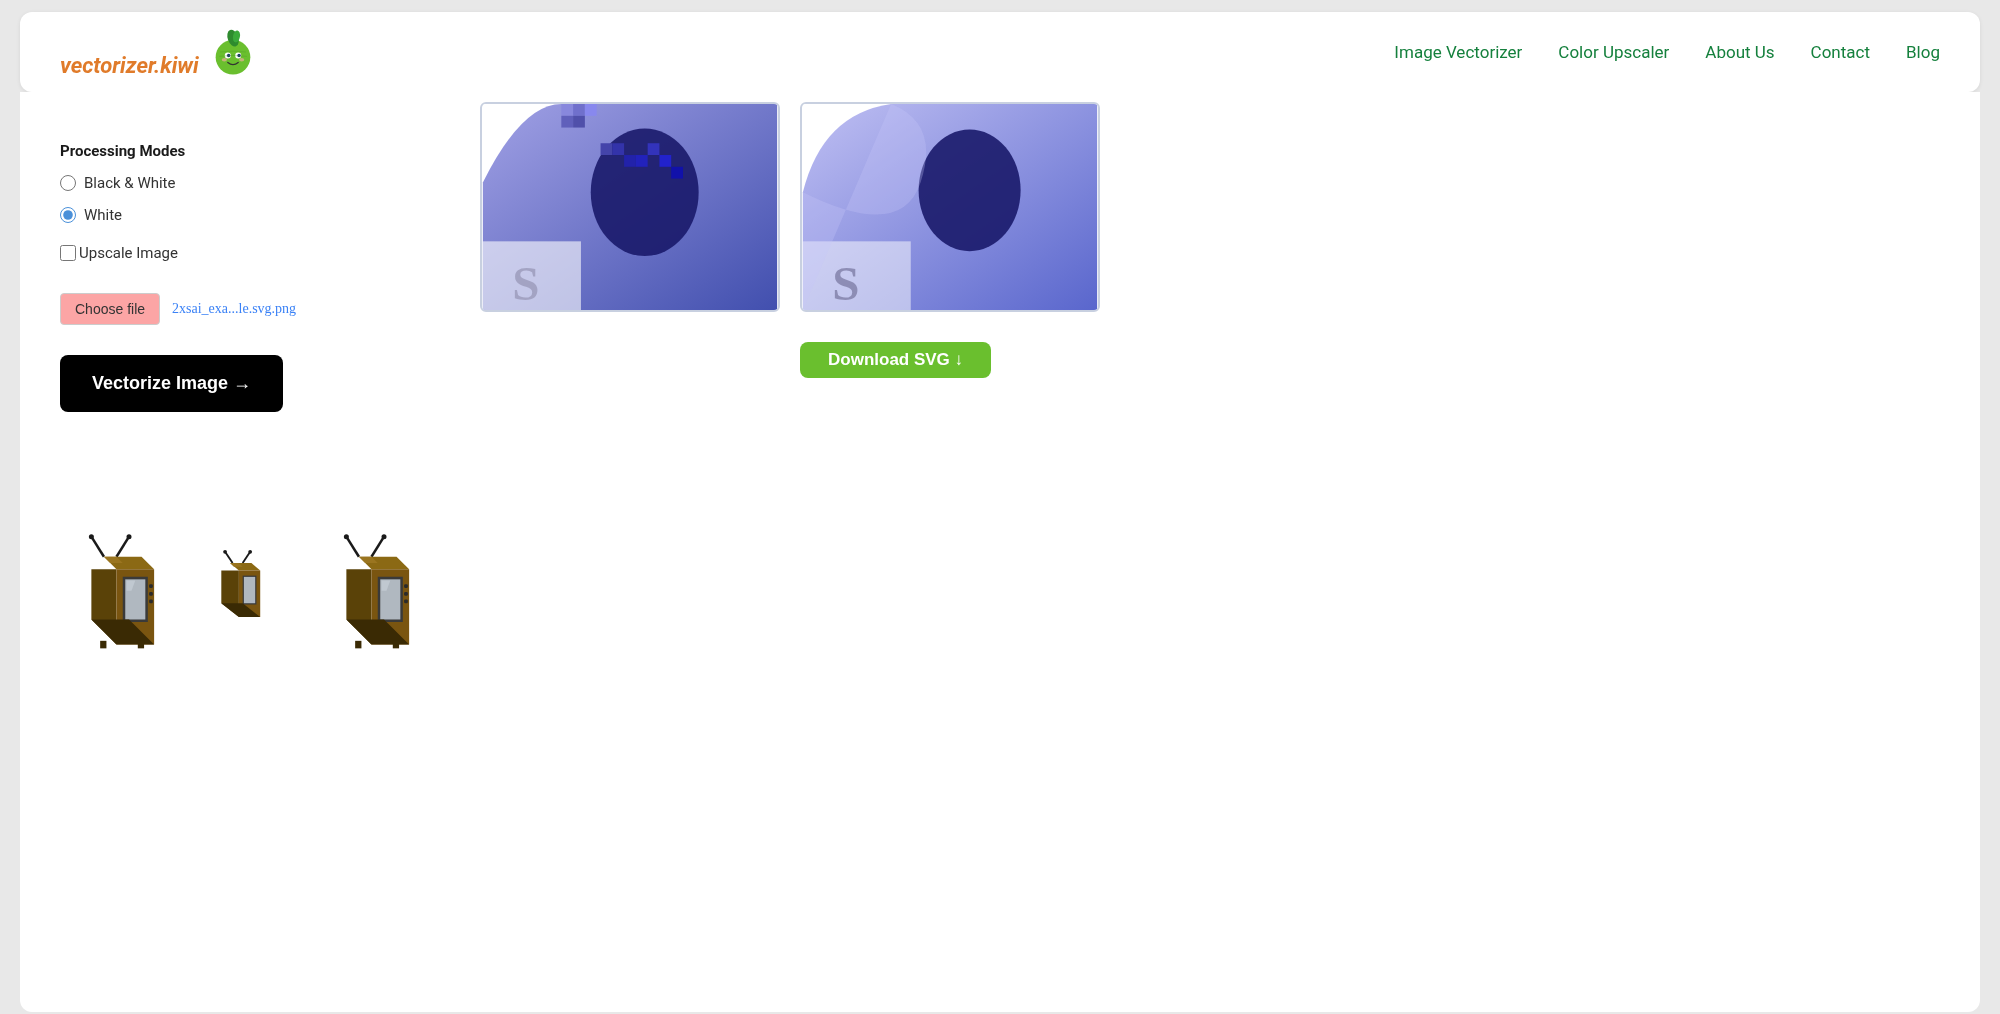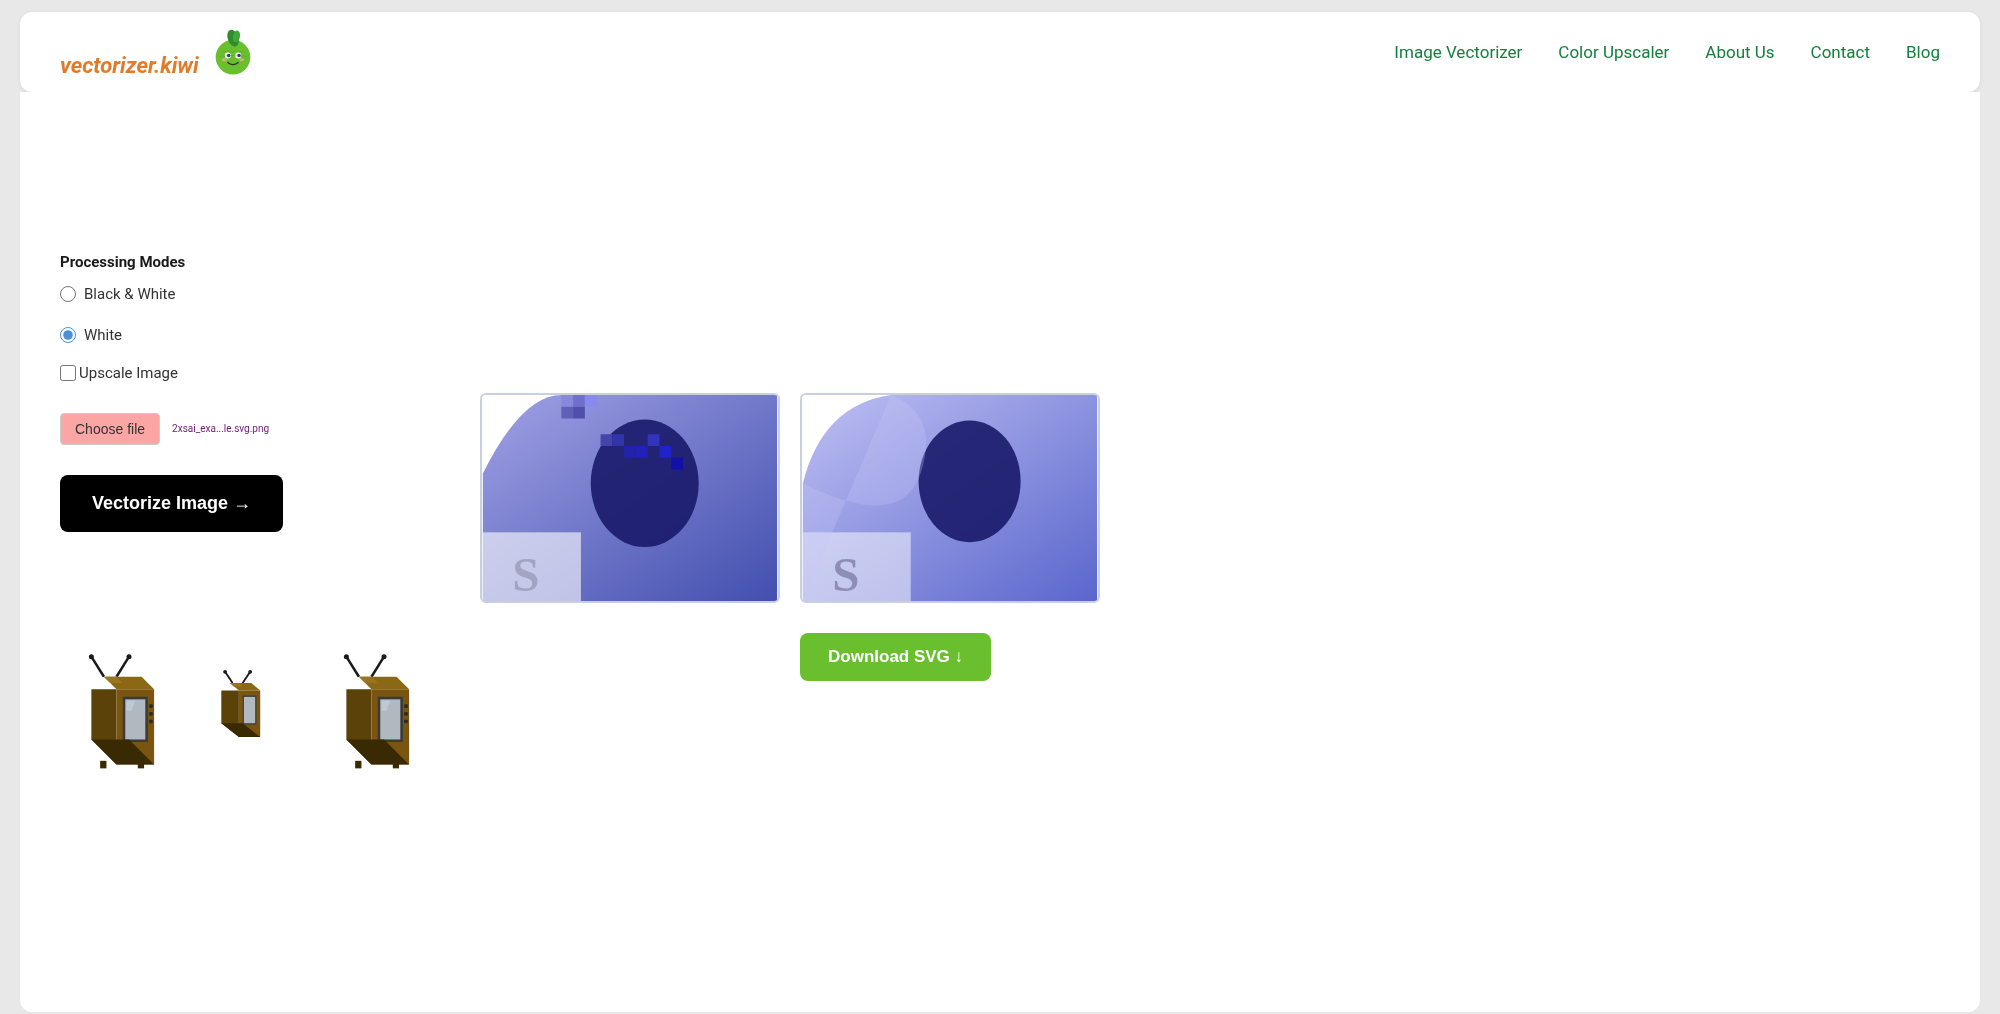--- a/index.html
+++ b/index.html
@@ -49,41 +49,40 @@
 
     
     .main-wrapper {
       display: flex;
       margin: 0 20px;
       gap: 0;
       background: #fff;
       border-radius: 0 0 12px 12px;
       padding: 20px 40px 40px 40px;
       min-height: 920px;
-      align-items: center;
     }
 
     
     .left-panel {
       width: 380px;
       flex-shrink: 0;
       padding-top: 30px;
     }
 
     .processing-modes-title {
       font-size: 15px;
       font-weight: 700;
       color: #1a1a1a;
       margin-bottom: 14px;
     }
 
     .radio-group {
       display: flex;
       flex-direction: column;
-      gap: 23px;
+      gap: 14px;
       margin-bottom: 20px;
     }
     .radio-item {
       display: flex;
       align-items: center;
       gap: 8px;
       font-size: 15px;
       color: #333;
       cursor: pointer;
     }
@@ -117,22 +116,23 @@
       background: #fca5a5;
       border: 1px solid #ccc;
       border-radius: 4px;
       padding: 7px 14px;
       font-size: 14px;
       color: #333;
       cursor: pointer;
       white-space: nowrap;
     }
     .file-name-label {
-      font-size: 10px;
-      color: #701a75;
+      font-size: 14px;
+      color: #3b82f6;
+      font-family: Liberation Serif, serif;
     }
 
     .vectorize-btn {
       background: #000000;
       color: #fff;
       border: none;
       border-radius: 8px;
       padding: 18px 32px;
       font-size: 18px;
       font-weight: 700;
@@ -184,21 +184,21 @@
     .preview-svg {
       width: 100%;
       height: 100%;
     }
 
     .download-svg-btn {
       background: #6abf2e;
       color: #fff;
       border: none;
       border-radius: 8px;
-      padding: 14px 28px;
+      padding: 8px 28px;
       font-size: 17px;
       font-weight: 700;
       cursor: pointer;
       display: flex;
       align-items: center;
       gap: 8px;
       margin-top: 10px;
       margin-left: 320px;
     }
   </style>

